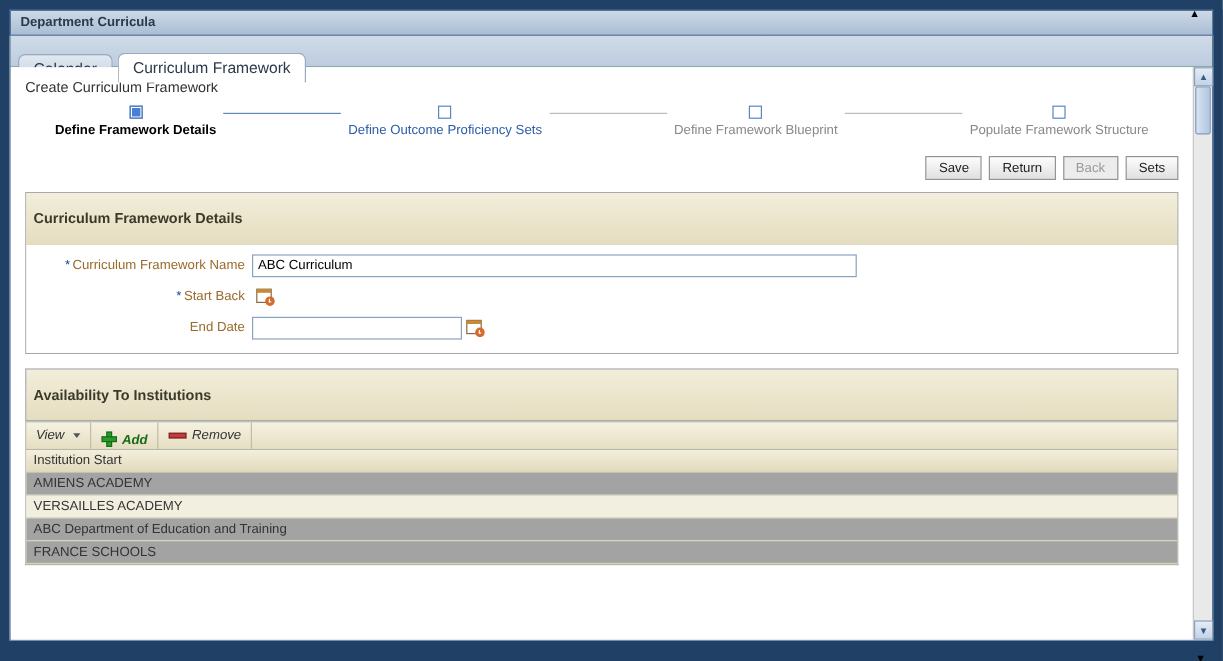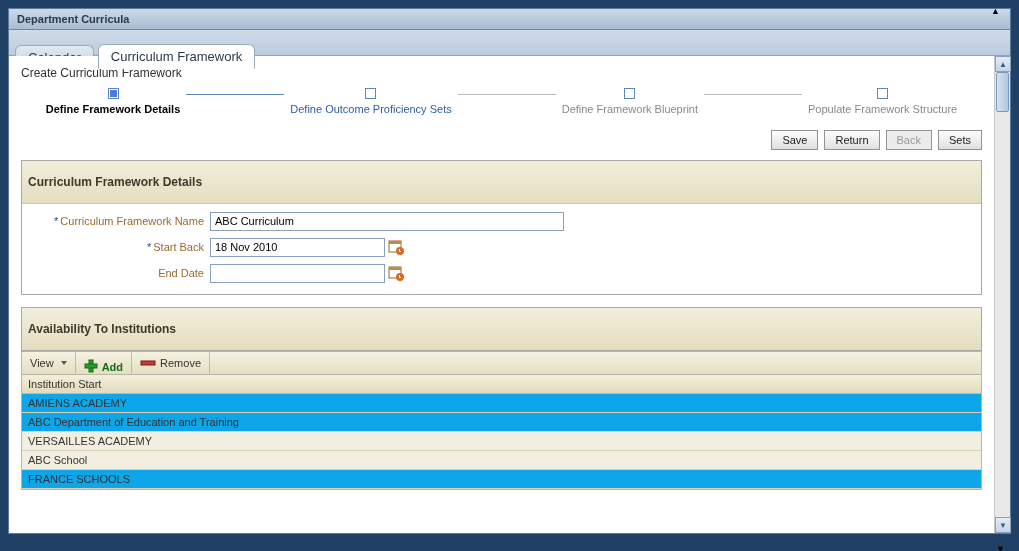--- a/index.html
+++ b/index.html
@@ -224,21 +224,21 @@
     color: #9a6a2a;
   }
   .text-input {
     height: 19px;
     border: 1px solid #8aa2c0;
     padding: 2px 4px;
     font-size: 11px;
     background: #fff;
     color: #000;
   }
-  .name-input { width: 354px; }
+  .name-input { width: 504px; }
   .date-input { width: 175px; }
   .date-picker-icon {
     width: 18px; height: 18px;
     margin-left: 2px;
     display: inline-flex;
     align-items: center; justify-content: center;
     cursor: pointer;
   }
   .date-picker-icon svg { width: 16px; height: 16px; }
   .toolbar {
@@ -250,20 +250,21 @@
   }
   .toolbar .tbtn {
     display: flex; align-items: center;
     height: 22px;
     padding: 1px 8px;
     border-right: 1px solid #c2bca0;
     font-size: 11px;
     color: #333;
     cursor: pointer;
     gap: 4px;
+    font-style: italic;
   }
   .toolbar .tbtn.view::after {
     content: "";
     width: 0; height: 0;
     border-left: 3px solid transparent;
     border-right: 3px solid transparent;
     border-top: 4px solid #555;
     margin-left: 3px;
   }
   .toolbar .tbtn.add { color: #1a6a1a; font-weight: bold; align-items: flex-end; }
@@ -282,21 +283,21 @@
     font-size: 11px;
     color: #333;
     padding: 3px 6px;
     border-bottom: 1px solid #c2bca0;
   }
   .grid-row {
     font-size: 11px;
     color: #333;
     padding: 3px 6px;
     border-bottom: 1px solid #d8d2b8;
-    background: #0ea5e9;
+    background: #a3a3a3;
   }
   .grid-row.alt {
     background: #f2efe0;
   }
   .bottom-expand {
     position: absolute;
     bottom: 5px; right: 14px;
     color: #000;
     font-size: 9px;
     cursor: pointer;
@@ -357,21 +358,20 @@
           <div class="form-row">
             <div class="form-label">
               <span class="req">*</span><span class="text">Curriculum Framework Name</span>
             </div>
             <input class="text-input name-input" value="ABC Curriculum" style="">
           </div>
           <div class="form-row">
             <div class="form-label">
               <span class="req">*</span><span class="text">Start Back</span>
             </div>
-            <input class="text-input date-input" value="18 Nov 2010" style="">
             <span class="date-picker-icon">
               <svg viewBox="0 0 16 16">
                   <rect x="1" y="2" width="12" height="11" fill="#fff" stroke="#8a6a3a"></rect>
                   <rect x="1" y="2" width="12" height="3" fill="#c58a3a"></rect>
                   <circle cx="12" cy="12" r="4" fill="#d66a2a"></circle>
                   <rect x="11" y="10" width="1" height="3" fill="#fff"></rect>
                   <rect x="11" y="12" width="2" height="1" fill="#fff"></rect>
                 </svg>
             </span>
           </div>
@@ -411,23 +411,22 @@
             <svg class="minus-icon" viewBox="0 0 16 6">
                 <rect x="1" y="1" width="14" height="4" fill="#c53a3a" stroke="#7a1a1a"></rect>
               </svg>
             <span>Remove</span>
           </div>
         </div>
 
         <div class="grid">
           <div class="grid-header">Institution Start</div>
           <div class="grid-row">AMIENS ACADEMY</div>
+          <div class="grid-row alt">VERSAILLES ACADEMY</div>
           <div class="grid-row">ABC Department of Education and Training</div>
-          <div class="grid-row alt">VERSAILLES ACADEMY</div>
-          <div class="grid-row alt">ABC School</div>
           <div class="grid-row">FRANCE SCHOOLS</div>
         </div>
       </div>
     </div>
 
     <div class="scrollbar-v">
       <div class="sb-btn">▲</div>
       <div class="sb-track">
         <div class="sb-thumb"></div>
       </div>

